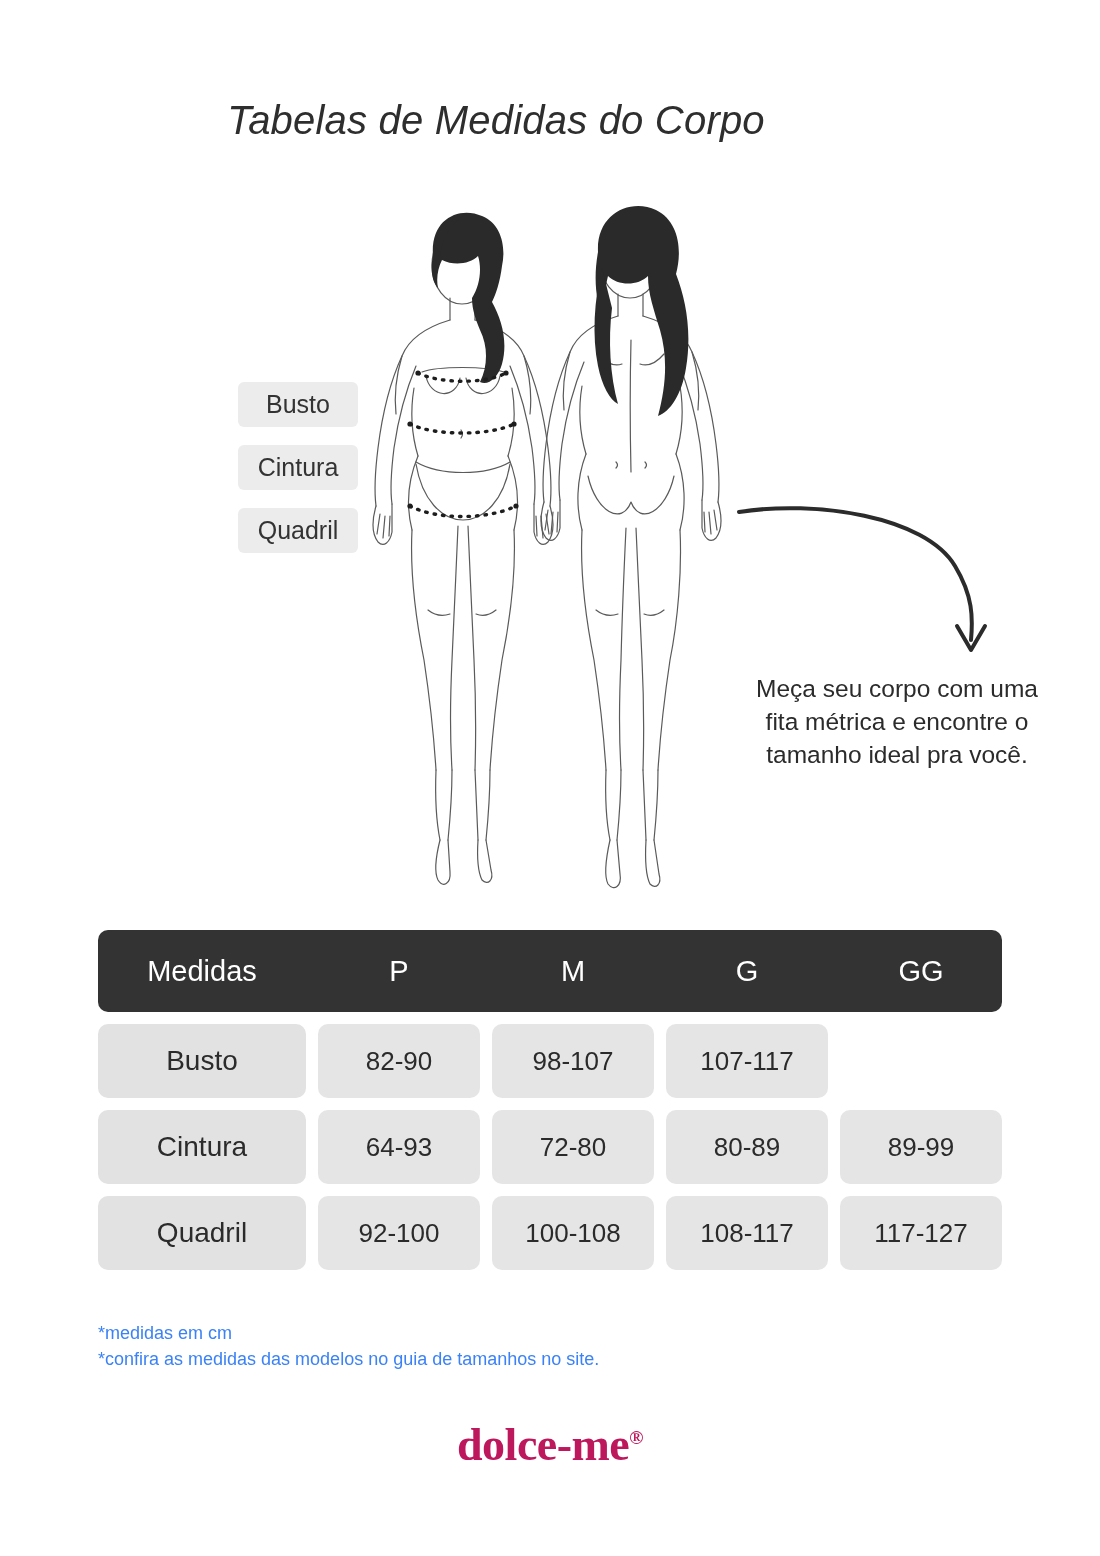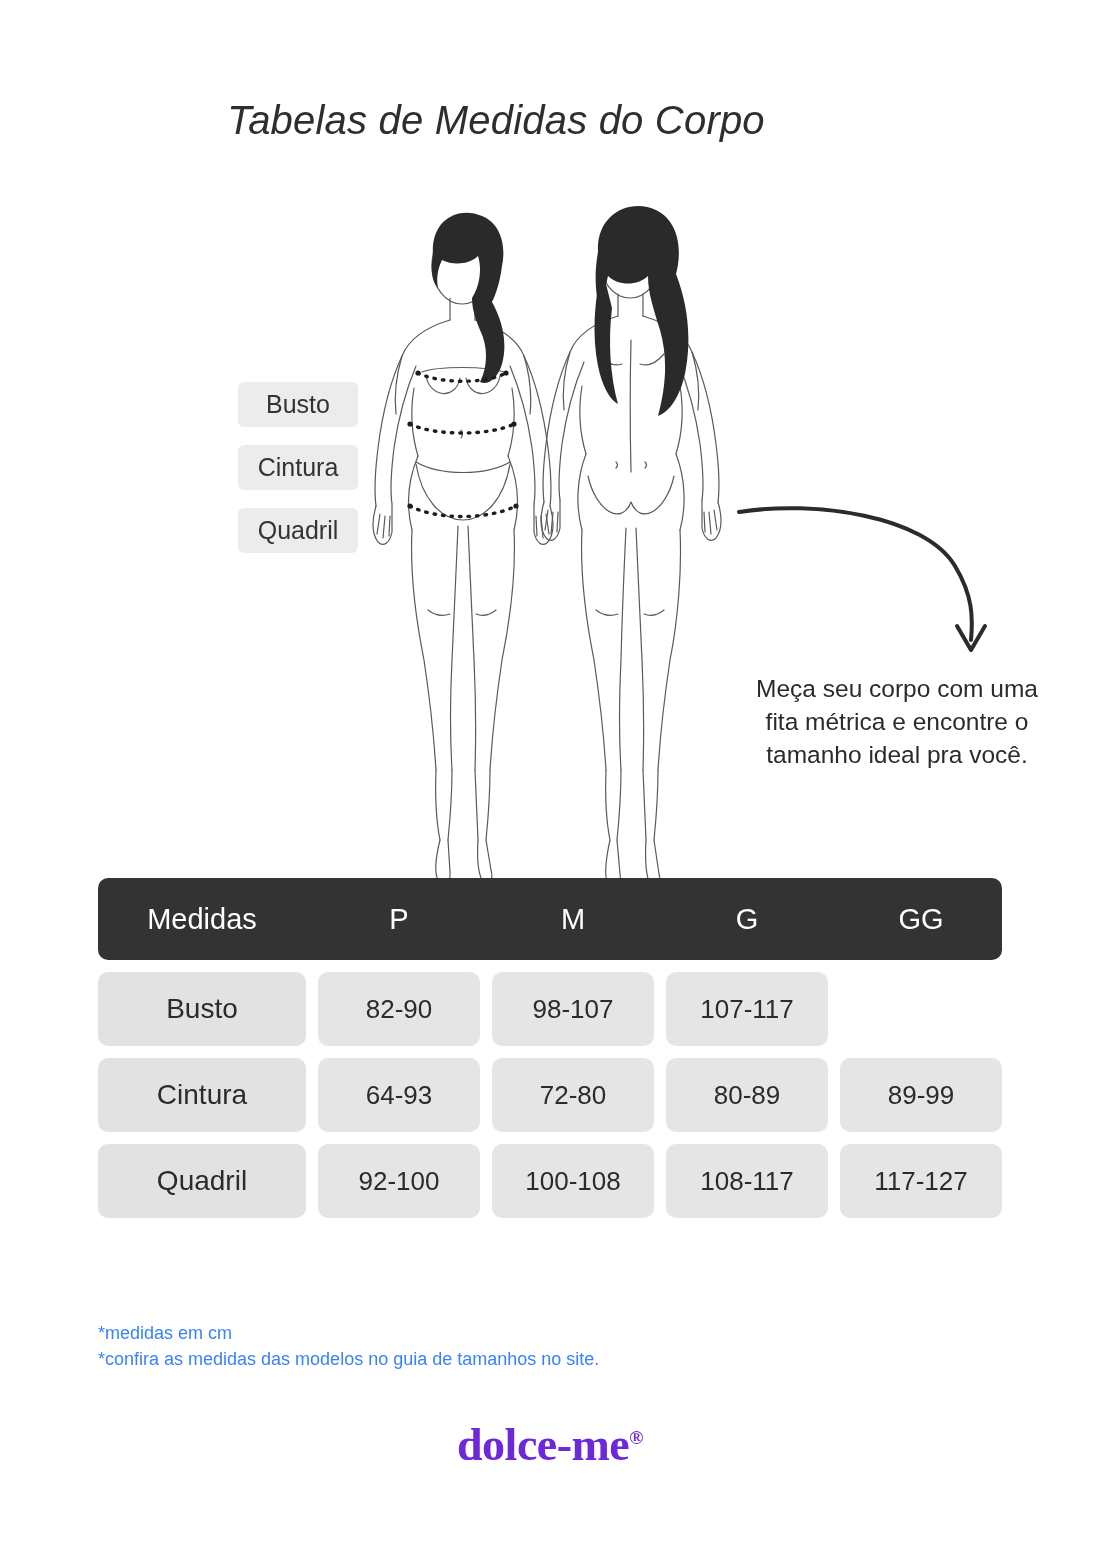--- a/index.html
+++ b/index.html
@@ -76,21 +76,21 @@
     text-align: center;
     font-size: 24.5px;
     line-height: 1.35;
     color: #2b2b2b;
   }
 
   
   .table {
     position: absolute;
     left: 98px;
-    top: 878px;
+    top: 930px;
     width: 904px;
   }
   .table-header {
     background: #333333;
     border-radius: 10px;
     height: 82px;
     display: flex;
     align-items: center;
     color: #ffffff;
   }
@@ -142,21 +142,21 @@
   .brand {
     position: absolute;
     left: 0;
     top: 1418px;
     width: 1100px;
     text-align: center;
     font-family: "Liberation Serif", serif;
     font-weight: bold;
     font-size: 46px;
     letter-spacing: -0.5px;
-    color: #6d28d9;
+    color: #be185d;
   }
   .brand .reg {
     font-size: 19px;
     vertical-align: super;
     font-weight: bold;
   }
 </style>
 </head>
 <body>
 

